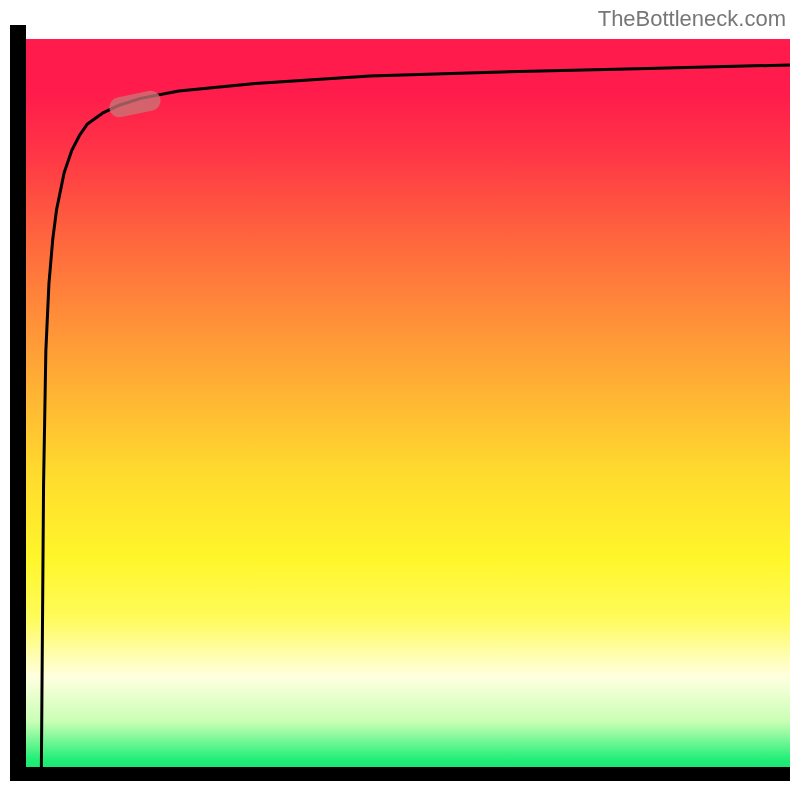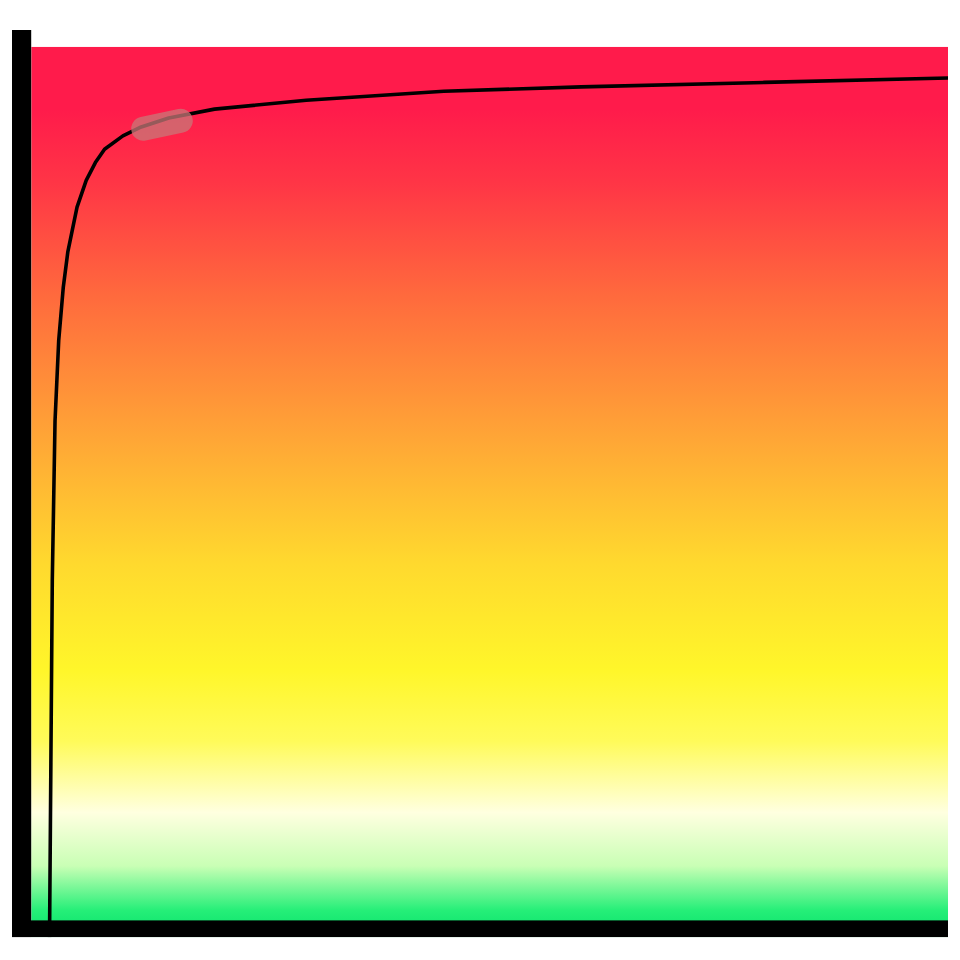--- a/index.html
+++ b/index.html
@@ -83,20 +83,21 @@
     transform-origin: center;
     z-index: 7;
     pointer-events: none;
   }
 </style>
 </head>
 <body>
 
 <div class="page">
 
+  <div class="attribution">TheBottleneck.com</div>
 
   <div class="frame">
 
     <div class="plot-area">
       <div class="gradient-bg"></div>
 
       <svg class="curve" viewBox="0 0 764 742" preserveAspectRatio="none">
         <path id="curve-path" fill="none" stroke="#000000" stroke-width="3" stroke-linecap="round" stroke-linejoin="round" d="M15.28 742.00 L17.57 445.20 L19.86 311.64 L22.92 244.86 L26.74 200.34 L30.56 170.66 L38.20 133.56 L45.84 111.30 L53.48 96.46 L61.12 85.33 L76.40 74.20 L91.68 66.78 L114.60 59.36 L152.80 51.94 L229.20 44.52 L343.80 37.10 L458.40 33.39 L611.20 29.68 L764.00 25.97"></path>
       </svg>
 

